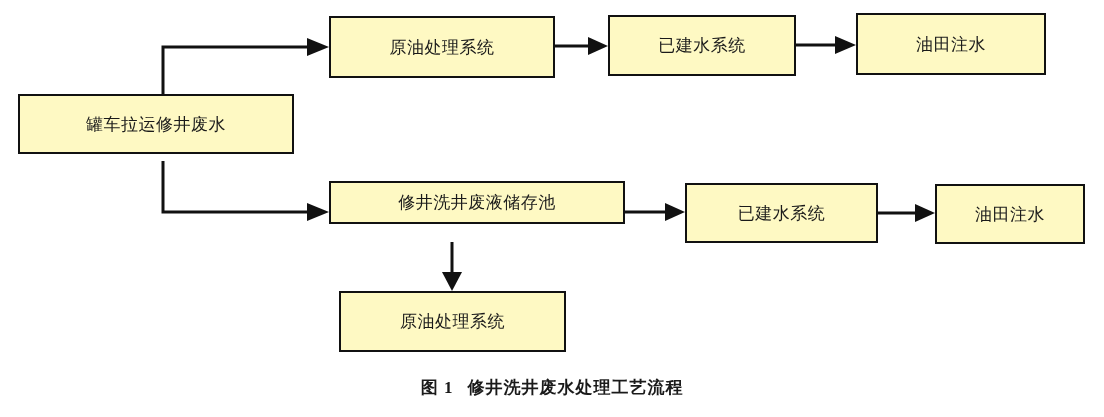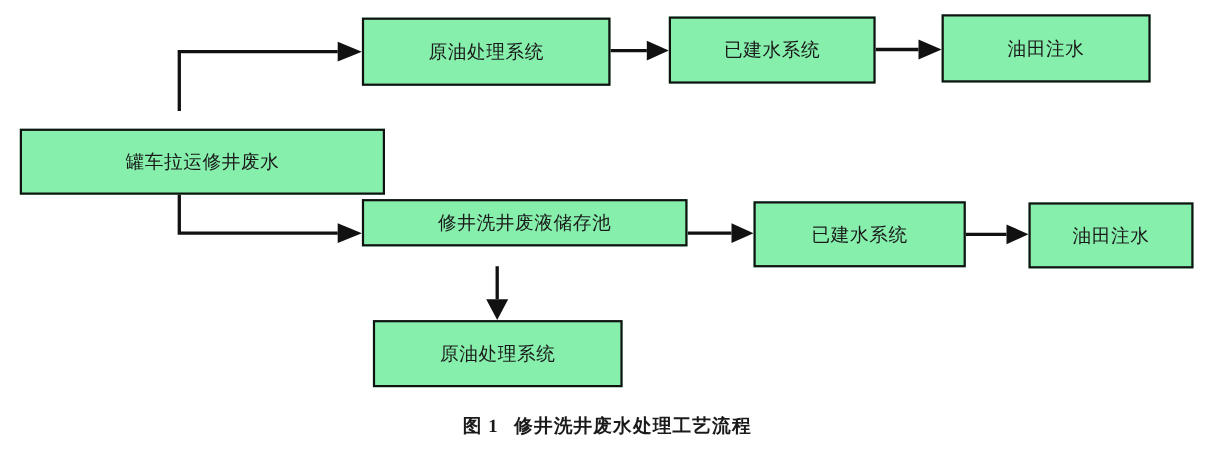--- a/index.html
+++ b/index.html
@@ -14,21 +14,21 @@
     position: relative;
     width: 1104px;
     height: 417px;
     background: #ffffff;
     overflow: hidden;
   }
   .node {
     position: absolute;
     box-sizing: border-box;
     border: 2px solid #111111;
-    background: #86efac;
+    background: #fef9c3;
     display: flex;
     align-items: center;
     justify-content: center;
     color: #1a1a1a;
     font-size: 17px;
     letter-spacing: 0.5px;
     line-height: 1;
     white-space: nowrap;
   }
   .node-label {
@@ -104,21 +104,21 @@
       <path class="wire" d="M 878 213 L 915 213"></path>
       <polygon class="head" points="915,204 935,213 915,222"></polygon>
     </g>
 
     <g>
       <path class="wire" d="M 452 242 L 452 272"></path>
       <polygon class="head" points="442,272 462,272 452,291"></polygon>
     </g>
   </svg>
 
-  <div class="node" style="left:18px; top:117px; width:332px; height:60px;">
+  <div class="node" style="left:18px; top:94px; width:276px; height:60px;">
     <span class="node-label">罐车拉运修井废水</span>
   </div>
 
   <div class="node" style="left:329px; top:16px; width:226px; height:62px;">
     <span class="node-label">原油处理系统</span>
   </div>
 
   <div class="node" style="left:608px; top:15px; width:188px; height:61px;">
     <span class="node-label">已建水系统</span>
   </div>

